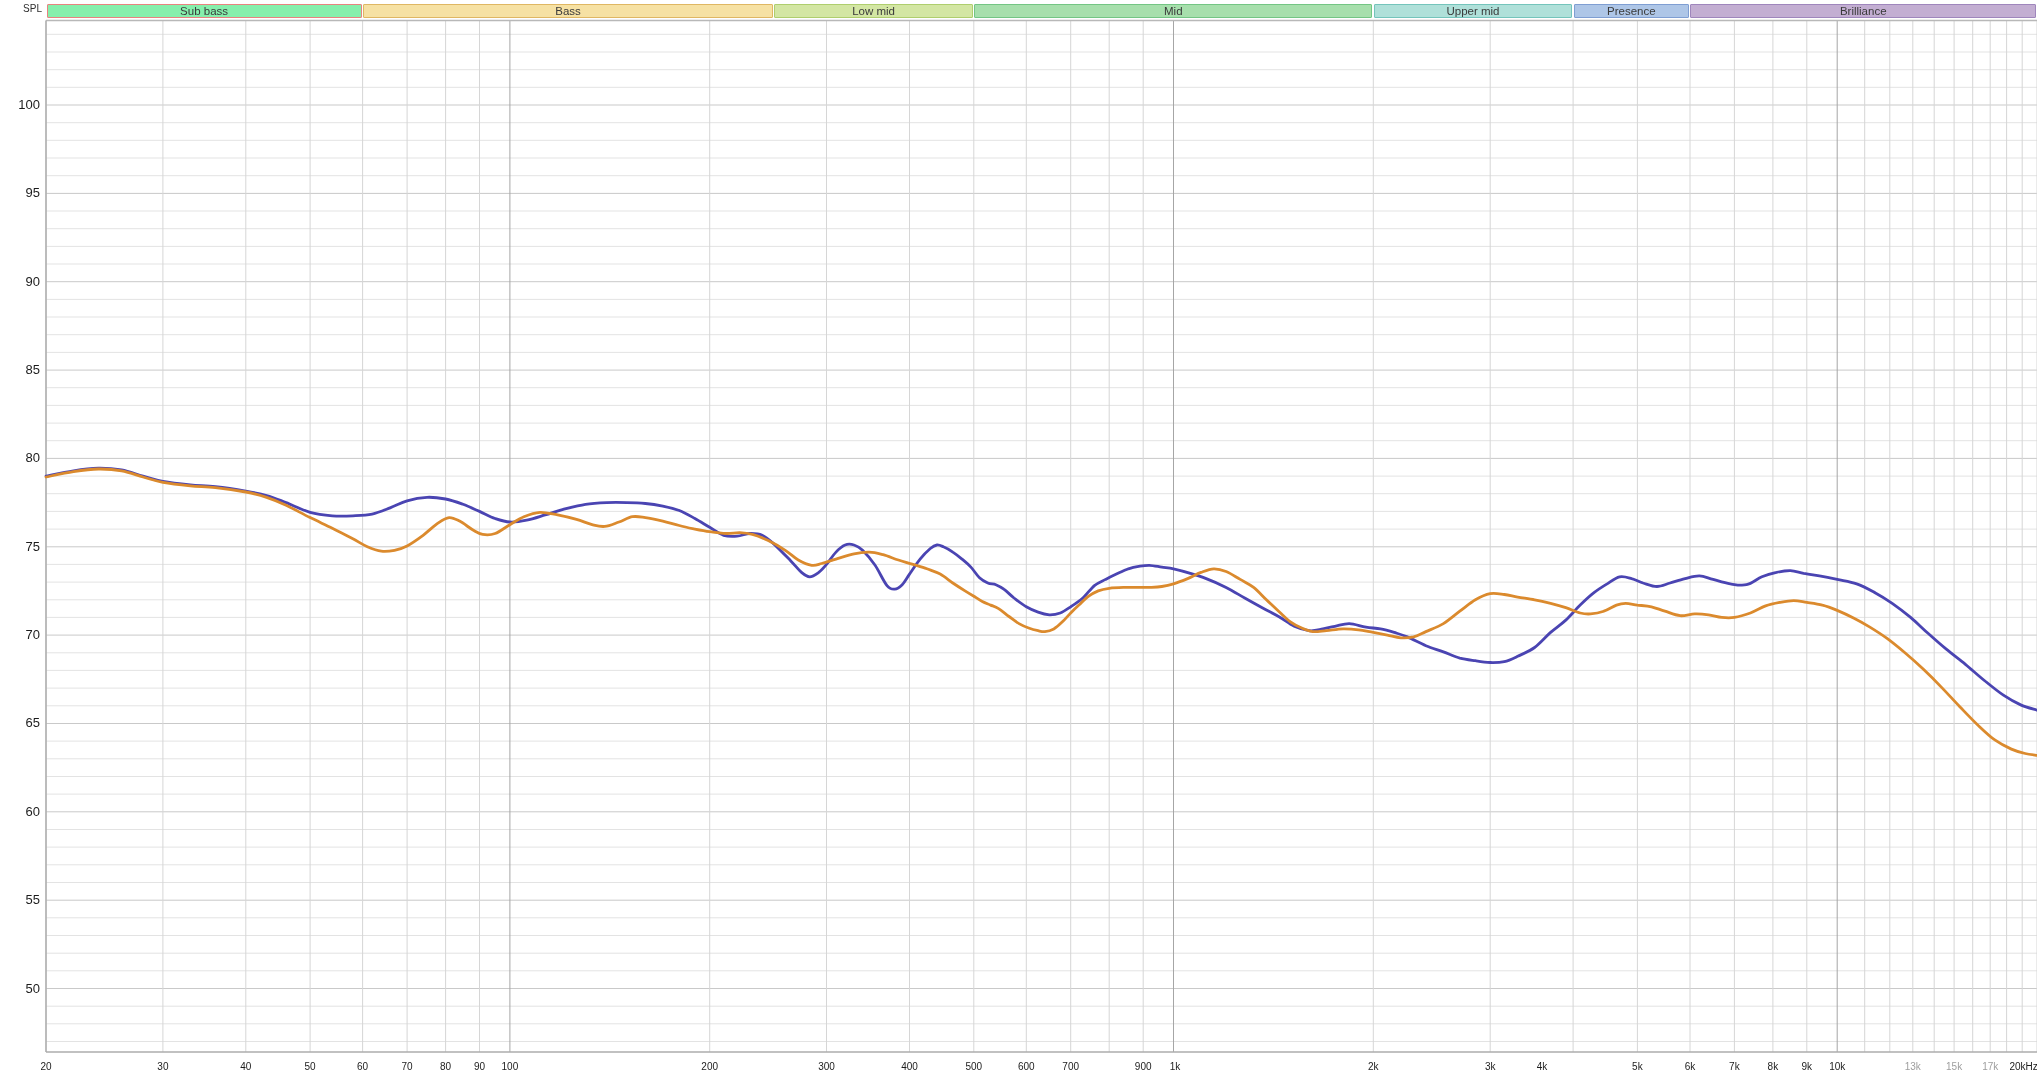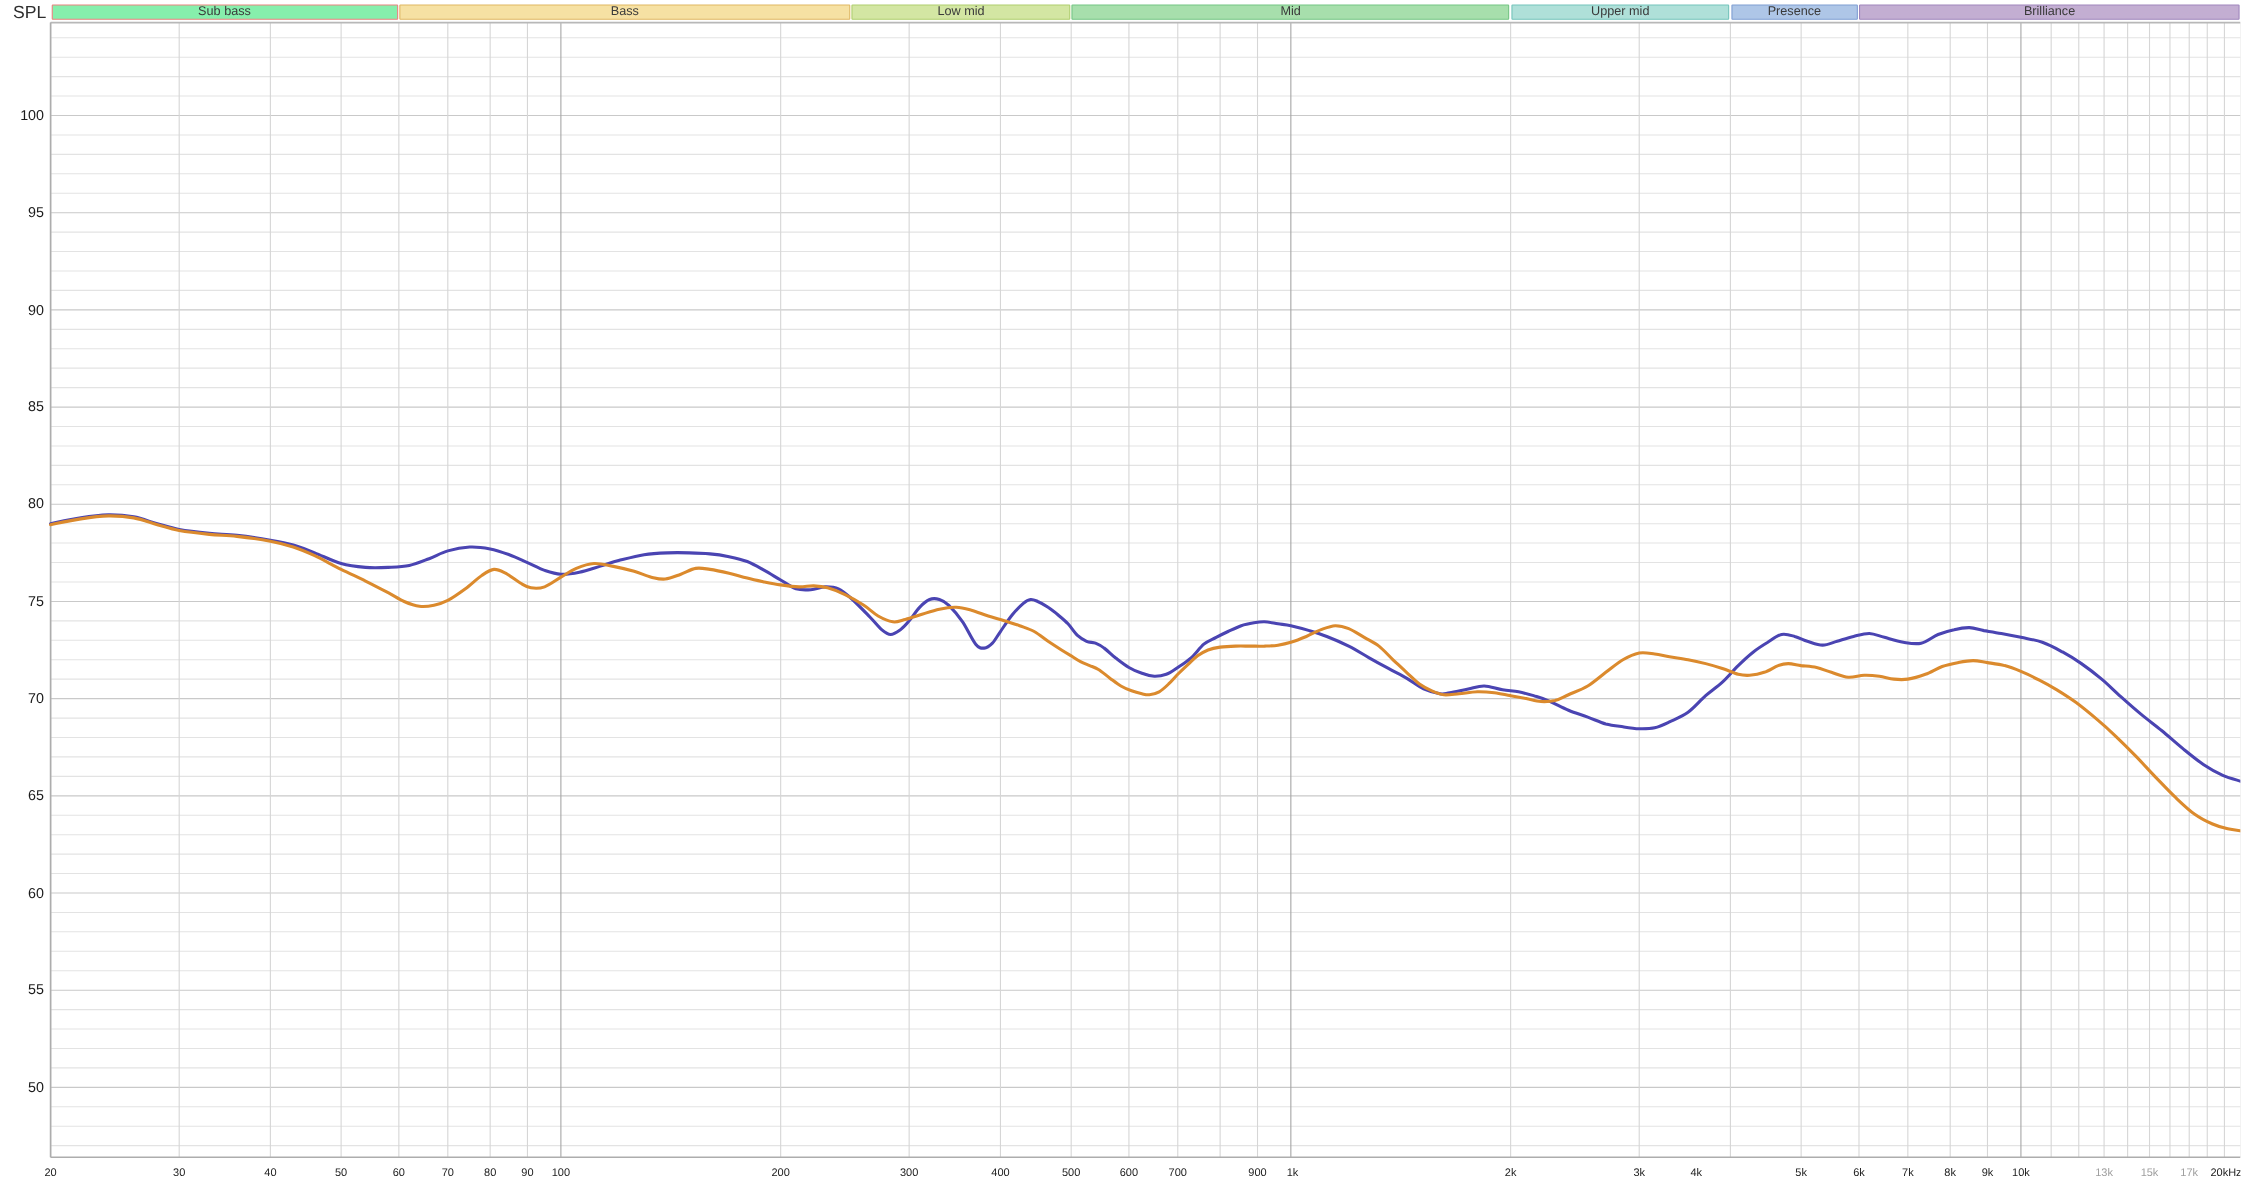--- a/index.html
+++ b/index.html
@@ -1,18 +1,18 @@
 <!DOCTYPE html>
 <html><head>
 <meta charset="utf-8">
 <style>
   html,body{margin:0;padding:0;background:#ffffff;}
   .stage{position:relative;width:2037px;height:1080px;background:#ffffff;overflow:hidden;
          font-family:"Liberation Sans",sans-serif;}
-  .spl{position:absolute;left:0;top:3px;width:42px;text-align:right;font-size:16px;color:#2e2e2e;}
+  .spl{position:absolute;left:0;top:3px;width:42px;text-align:right;font-size:10px;color:#2e2e2e;}
   .bands{position:absolute;left:0;top:0;width:100%;height:22px;}
   .band{position:absolute;top:4px;height:14px;box-sizing:border-box;border:1px solid;
         border-radius:1px;text-align:center;font-size:11.5px;line-height:12px;color:#3a3a3a;
         overflow:hidden;white-space:nowrap;}
   svg#plot{position:absolute;left:0;top:0;}
   .xlab{position:absolute;top:1061px;font-size:10px;color:#1c1c1c;transform:translateX(-50%);white-space:nowrap;}
   .xlab.muted{color:#9e9e9e;}
   .xlab.endlab{transform:translateX(-97%);}
   .ylab{position:absolute;left:0;width:40px;text-align:right;font-size:13px;color:#1c1c1c;height:16px;line-height:16px;}
 </style>

